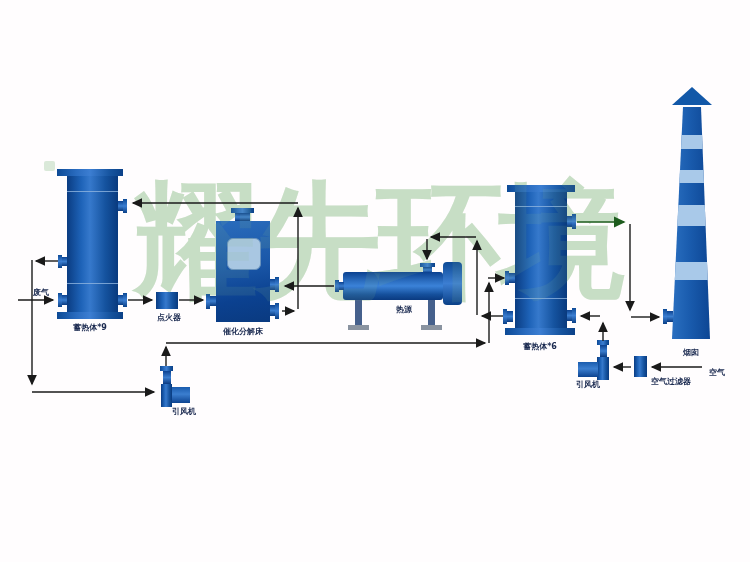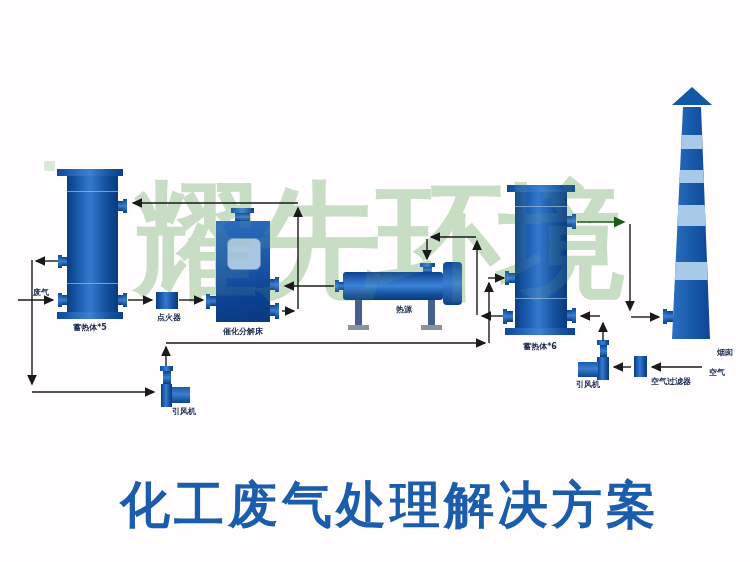--- a/index.html
+++ b/index.html
@@ -30,21 +30,21 @@
   </div>
   <div class="abs flange" style="left:57px;top:312px;width:66px;height:7px;"></div>
   <div class="abs nozzle-stub" style="left:118px;top:201px;width:5px;height:10px;"></div>
   <div class="abs nozzle-flange" style="left:123px;top:199px;width:4px;height:14px;"></div>
   <div class="abs nozzle-flange" style="left:58px;top:255px;width:4px;height:13px;"></div>
   <div class="abs nozzle-stub" style="left:62px;top:257px;width:5px;height:9px;"></div>
   <div class="abs nozzle-flange" style="left:58px;top:293px;width:4px;height:14px;"></div>
   <div class="abs nozzle-stub" style="left:62px;top:295px;width:5px;height:10px;"></div>
   <div class="abs nozzle-stub" style="left:118px;top:295px;width:5px;height:10px;"></div>
   <div class="abs nozzle-flange" style="left:123px;top:293px;width:4px;height:14px;"></div>
-  <div class="lbl" style="left:90px;top:322px;">蓄热体*5</div>
+  <div class="lbl" style="left:90px;top:322px;">蓄热体*9</div>
 
   <div class="lbl" style="left:41px;top:287px;font-family:Liberation Serif, serif;">废气</div>
 
   <div class="abs vessel-body" style="left:156px;top:292px;width:22px;height:17px;"></div>
   <div class="lbl" style="left:169px;top:312px;">点火器</div>
 
   <div class="abs flange" style="left:231px;top:208px;width:23px;height:5px;"></div>
   <div class="abs nozzle-stub" style="left:235px;top:213px;width:15px;height:8px;"></div>
   <div class="abs" style="left:216px;top:221px;width:54px;height:101px;background:linear-gradient(170deg,#2a6cbc 0%,#1a57a8 45%,#0b4190 75%,#0a3a80 100%);"></div>
   <div class="abs" style="left:227px;top:238px;width:32px;height:30px;background:#a9c7e2;border:1px solid #6a93bd;border-radius:6px;"></div>
@@ -99,21 +99,21 @@
     <path d="M33,27 L51,27 L60,259 L22,259 Z" fill="url(#chg)"></path>
     <g clip-path="url(#chclip)" fill="#a9c9e9">
       <rect x="0" y="55" width="100" height="14"></rect>
       <rect x="0" y="90" width="100" height="13"></rect>
       <rect x="0" y="125" width="100" height="21"></rect>
       <rect x="0" y="182" width="100" height="18"></rect>
     </g>
   </svg>
   <div class="abs nozzle-flange" style="left:663px;top:309px;width:4px;height:15px;"></div>
   <div class="abs nozzle-stub" style="left:667px;top:311px;width:6px;height:11px;"></div>
-  <div class="lbl" style="left:725px;top:347px;">烟囱</div>
+  <div class="lbl" style="left:691px;top:347px;">烟囱</div>
 
   <div class="abs flange" style="left:160px;top:366px;width:13px;height:5px;"></div>
   <div class="abs nozzle-stub" style="left:163px;top:371px;width:8px;height:13px;"></div>
   <div class="abs vessel-body" style="left:161px;top:384px;width:11px;height:23px;"></div>
   <div class="abs" style="left:172px;top:387px;width:18px;height:16px;background:linear-gradient(180deg,#1a5cae,#3b7ecf 45%,#0d4390);"></div>
   <div class="lbl" style="left:184px;top:406px;">引风机</div>
 
   <div class="abs flange" style="left:597px;top:340px;width:12px;height:5px;"></div>
   <div class="abs nozzle-stub" style="left:600px;top:345px;width:7px;height:12px;"></div>
   <div class="abs vessel-body" style="left:597px;top:357px;width:12px;height:23px;"></div>
@@ -159,15 +159,14 @@
       <line x1="630" y1="224" x2="630" y2="310" marker-end="url(#ab)"></line>
       <line x1="631" y1="317" x2="659" y2="317" marker-end="url(#ab)"></line>
       <line x1="603" y1="341" x2="603" y2="323" marker-end="url(#ab)"></line>
       <line x1="600" y1="316" x2="581" y2="316" marker-end="url(#ab)"></line>
       <line x1="631" y1="367" x2="614" y2="367" marker-end="url(#ab)"></line>
       <line x1="702" y1="367" x2="652" y2="367" marker-end="url(#ab)"></line>
     </g>
     <line x1="577" y1="222" x2="624" y2="222" stroke="#1e5c1e" stroke-width="1.6" marker-end="url(#ag)"></line>
   </svg>
 
-  <div class="title">化工废气处理解决方案</div>
 
 </div>
 
 </body></html>

